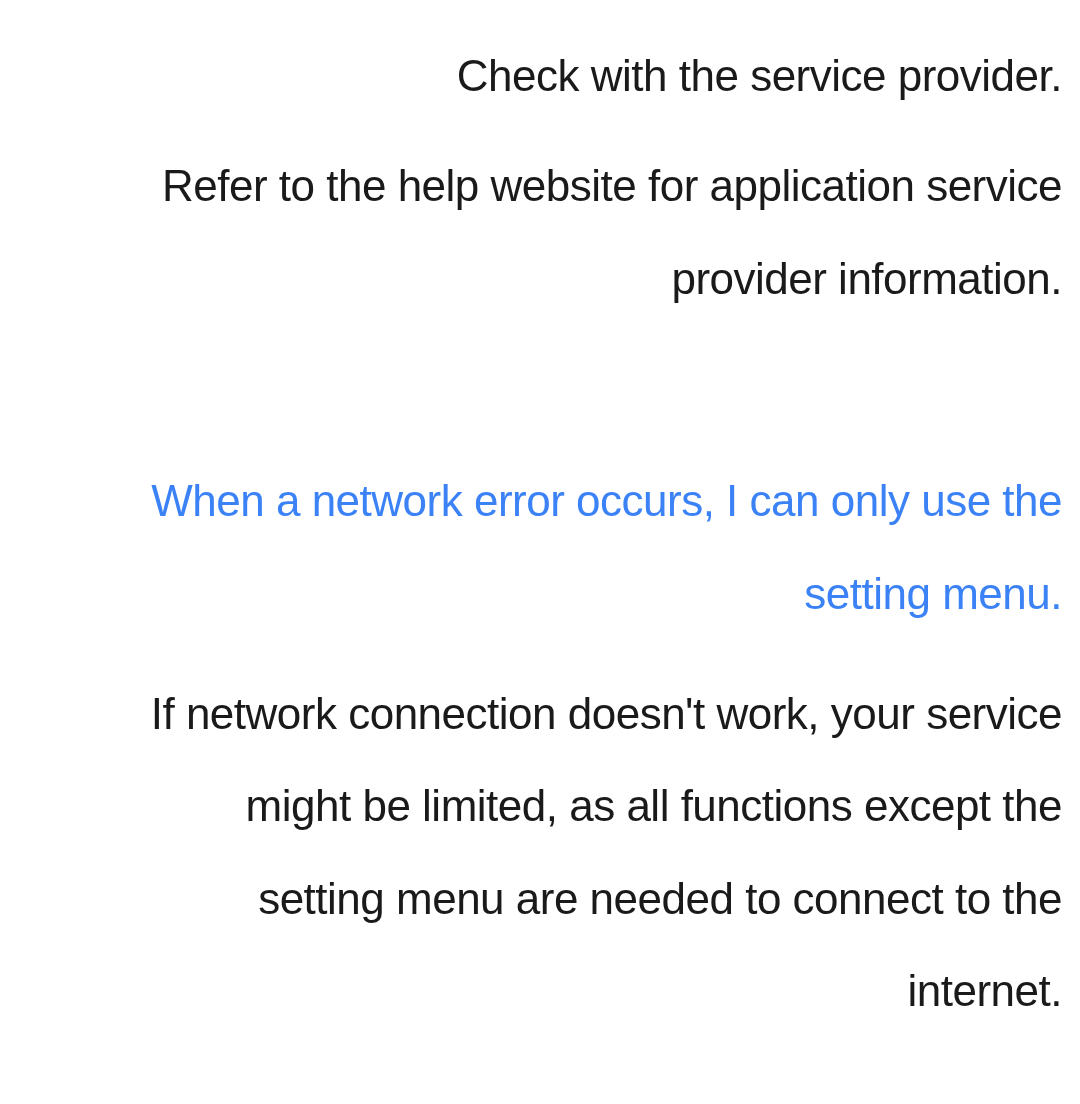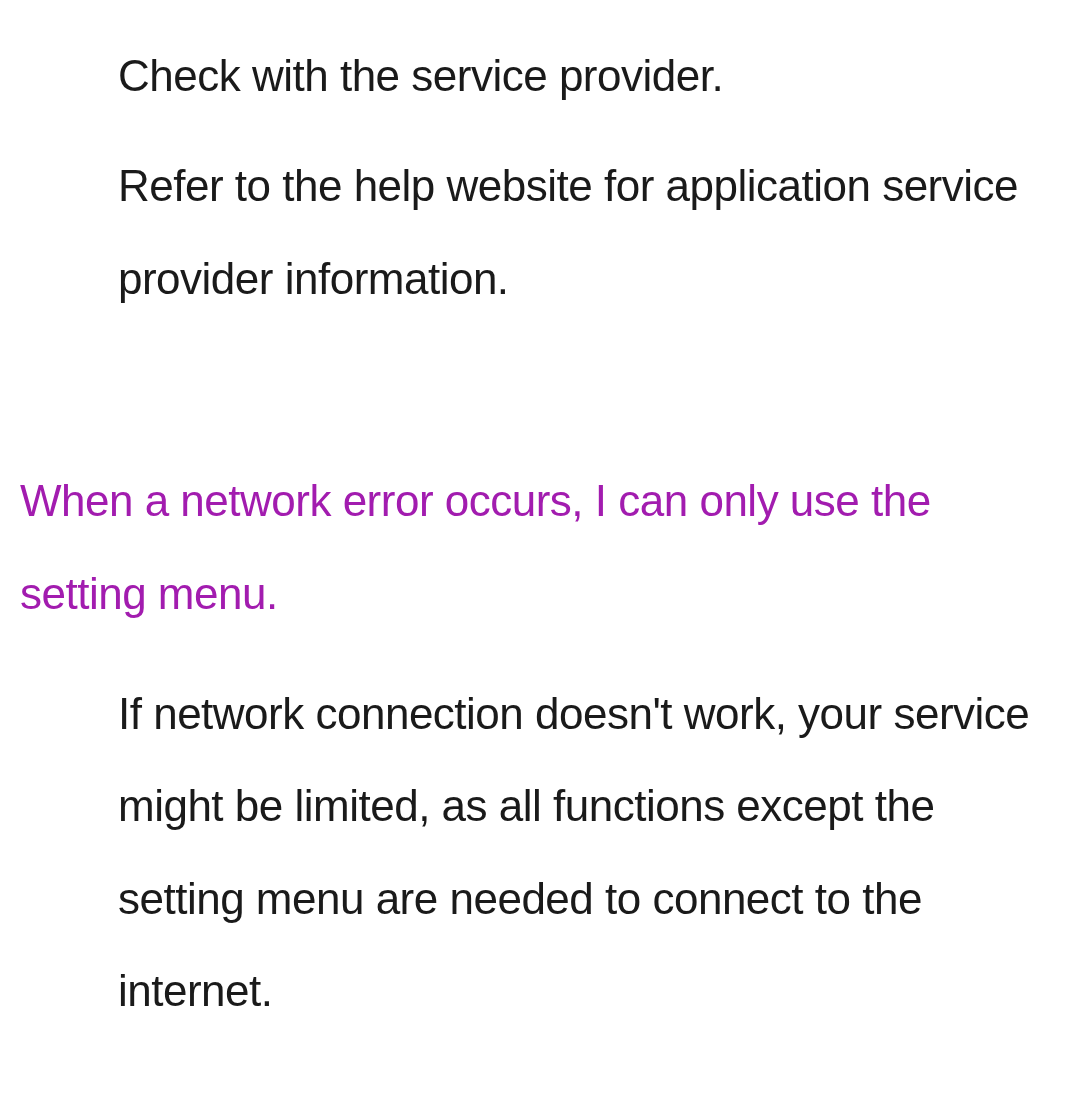--- a/index.html
+++ b/index.html
@@ -1,36 +1,37 @@
 <!DOCTYPE html>
 <html><head>
   <meta charset="utf-8">
   <style>
     * {
       margin: 0;
       padding: 0;
       box-sizing: border-box;
+      text-align: right;
     }
     body {
       font-family: "Helvetica Neue", Helvetica, Arial, sans-serif;
       background: #ffffff;
       color: #1a1a1a;
       width: 1080px;
       height: 1104px;
       padding: 30px 18px 30px 20px;
       font-size: 44px;
       line-height: 2.1;
       letter-spacing: -0.5px;
     }
     .indented-block {
       margin-left: 98px;
       margin-bottom: 18px;
     }
     .faq-heading {
-      color: #a21caf;
+      color: #3b82f6;
       font-weight: 400;
       margin-top: 130px;
       margin-bottom: 28px;
       line-height: 2.1;
     }
   </style>
 </head>
 <body>
 
 <div class="indented-block">Check with the service provider.</div>

